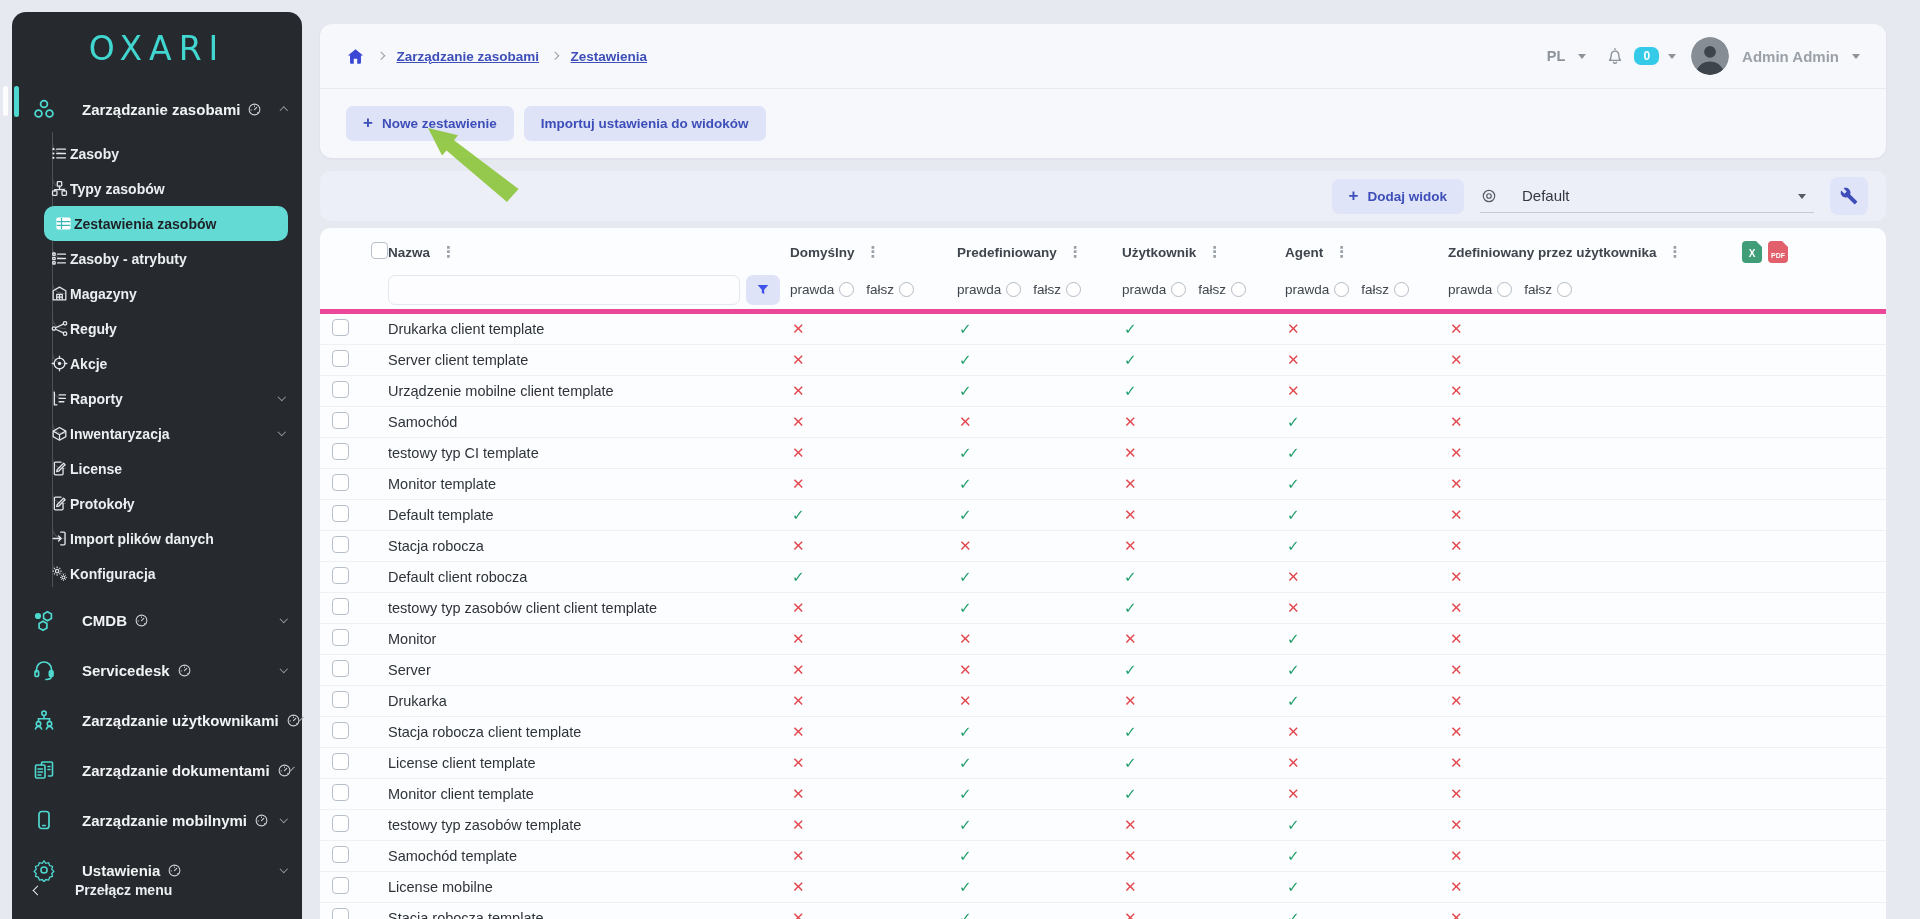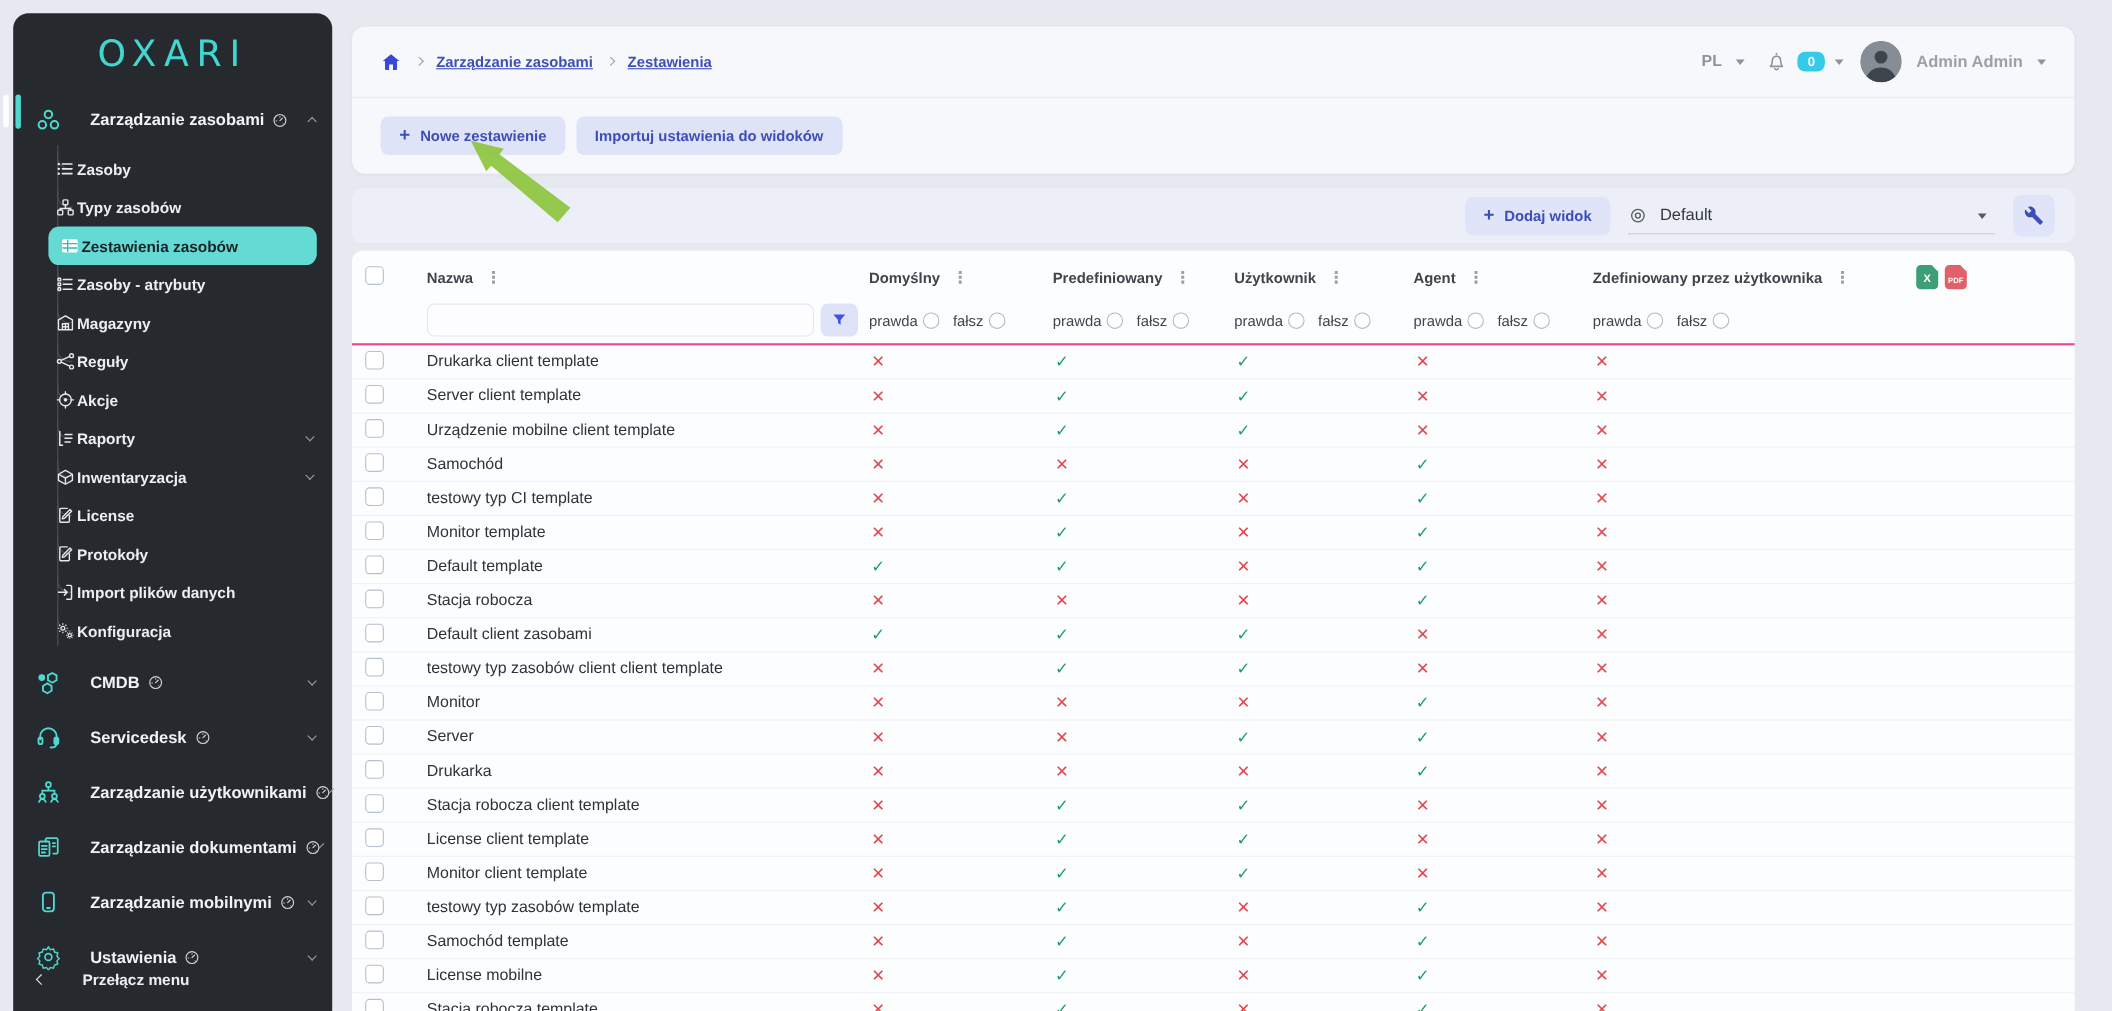--- a/index.html
+++ b/index.html
@@ -59,32 +59,32 @@
   .avatar { width:38px; height:38px; border-radius:50%; overflow:hidden; margin-left:6px; }
   .user-name { color:#9ba1a8; font-size:15px; font-weight:600; margin:0 4px; }
   .divider { height:1px; background:#e7e9f0; }
   .btn-row { display:flex; gap:10px; padding:17px 26px 0; }
   .btn { background:#dfe3f8; color:#3d4eb8; font-size:13.5px; font-weight:600; border:none; border-radius:7px; height:35px; padding:0 17px; display:flex; align-items:center; gap:9px; cursor:pointer; font-family:inherit; }
   .plus { font-size:17px; font-weight:600; line-height:1; margin-top:-2px; }
   .annotation { position:absolute; left:0; top:0; pointer-events:none; z-index:10; }
 
   .toolbar { margin-top:13px; background:#edeff8; border-radius:10px; height:50px; display:flex; align-items:center; padding:0 18px; }
   .toolbar .btn { background:#dfe4f9; }
-  .view-select { margin-left:16px; width:334px; height:34px; display:flex; align-items:center; gap:11px; border-bottom:1px solid #c6cbd8; color:#33383f; font-size:15px; cursor:pointer; }
+  .view-select { margin-left:16px; width:334px; height:34px; display:flex; align-items:center; gap:24px; border-bottom:1px solid #c6cbd8; color:#33383f; font-size:15px; cursor:pointer; }
   .view-caret { margin-left:auto; margin-right:8px; }
   .wrench-btn { margin-left:16px; width:38px; height:38px; background:#dfe4f9; border-radius:8px; display:flex; align-items:center; justify-content:center; cursor:pointer; border:none; }
 
   
   .table-card { margin-top:7px; background:#fcfdfe; border-radius:10px 10px 0 0; padding-top:6px; min-height:700px; }
   .trow { display:grid; grid-template-columns:56px 402px 167px 165px 163px 163px 294px 1fr; align-items:center; padding-left:12px; padding-right:14px; }
-  .thead { height:36px; color:#3f454d; font-size:13.5px; font-weight:600; }
+  .thead { height:36px; color:#3f454d; font-size:13.5px; font-weight:600;text-align:right; }
   .th { display:flex; align-items:center; gap:11px; }
   .dots { color:#9aa0a8; font-size:15px; font-weight:700; cursor:pointer; line-height:.8; }
   .cb { width:17px; height:17px; border:1.5px solid #b7bfcc; border-radius:4px; background:#fff; display:inline-block; cursor:pointer; }
-  .tfilter { height:44px; color:#3f454d; font-size:13.5px; border-bottom:2px solid #ec4899; }
+  .tfilter { height:44px; color:#3f454d; font-size:13.5px; border-bottom:5px solid #ec4899; }
   .filter-wrap { display:flex; align-items:center; }
   .filter-input { width:352px; height:30px; border:1px solid #e4e7ef; border-radius:7px; background:#fdfdff; outline:none; padding:0 10px; font-family:inherit; }
   .funnel-btn { width:34px; height:30px; background:#dfe3f8; border:none; border-radius:7px; margin-left:6px; display:flex; align-items:center; justify-content:center; cursor:pointer; }
   .radio-group { display:flex; align-items:center; gap:5px; }
   .radio-group .lbl2 { margin-left:7px; }
   .radio { width:15px; height:15px; border:1.5px solid #b3bac5; border-radius:50%; background:#fff; display:inline-block; cursor:pointer; }
   .dr { height:31px; border-bottom:1px solid #eff1f5; font-size:14.5px; color:#2e333a; }
   .row-name { white-space:nowrap; }
   .mark { font-weight:700; font-size:15px; padding-left:2px; }
   .mark.t { color:#1f9e6a; }
@@ -661,21 +661,21 @@
     <span class="cell mark glyph f">✕</span>
     <span class="cell mark glyph f">✕</span>
     <span class="cell mark glyph f">✕</span>
     <span class="cell mark glyph t">✓</span>
     <span class="cell mark glyph f">✕</span>
     <span class="cell"></span>
   </div>
 
   <div class="trow dr">
     <span class="cell"><span class="cb"></span></span>
-    <span class="cell row-name">Default client zasobami</span>
+    <span class="cell row-name">Default client robocza</span>
     <span class="cell mark glyph t">✓</span>
     <span class="cell mark glyph t">✓</span>
     <span class="cell mark glyph t">✓</span>
     <span class="cell mark glyph f">✕</span>
     <span class="cell mark glyph f">✕</span>
     <span class="cell"></span>
   </div>
 
   <div class="trow dr">
     <span class="cell"><span class="cb"></span></span>

